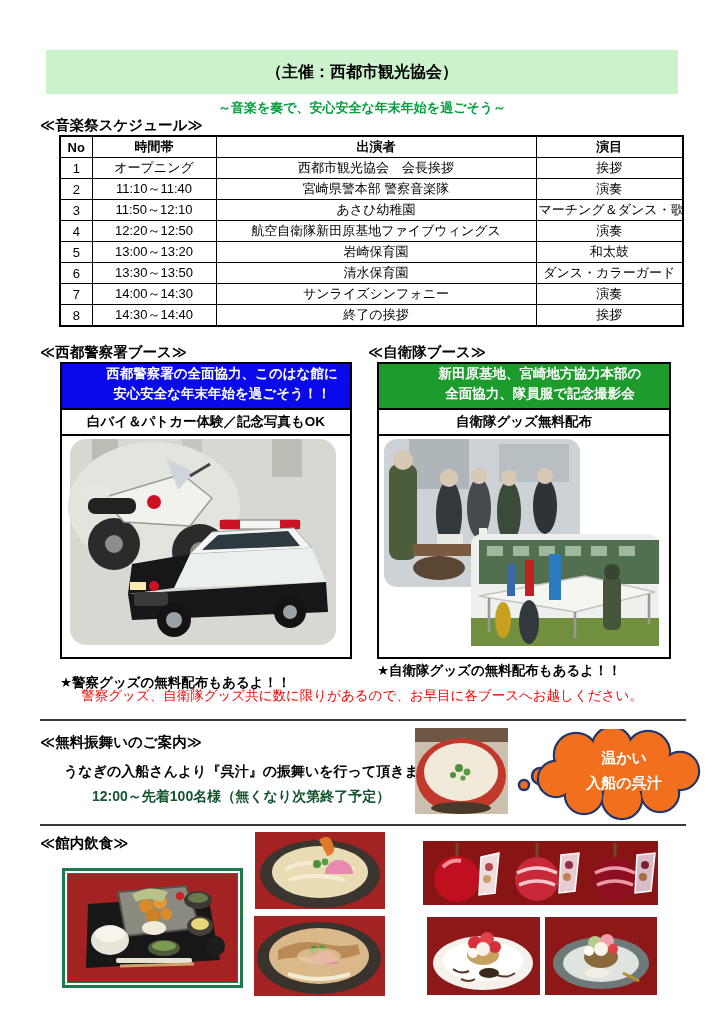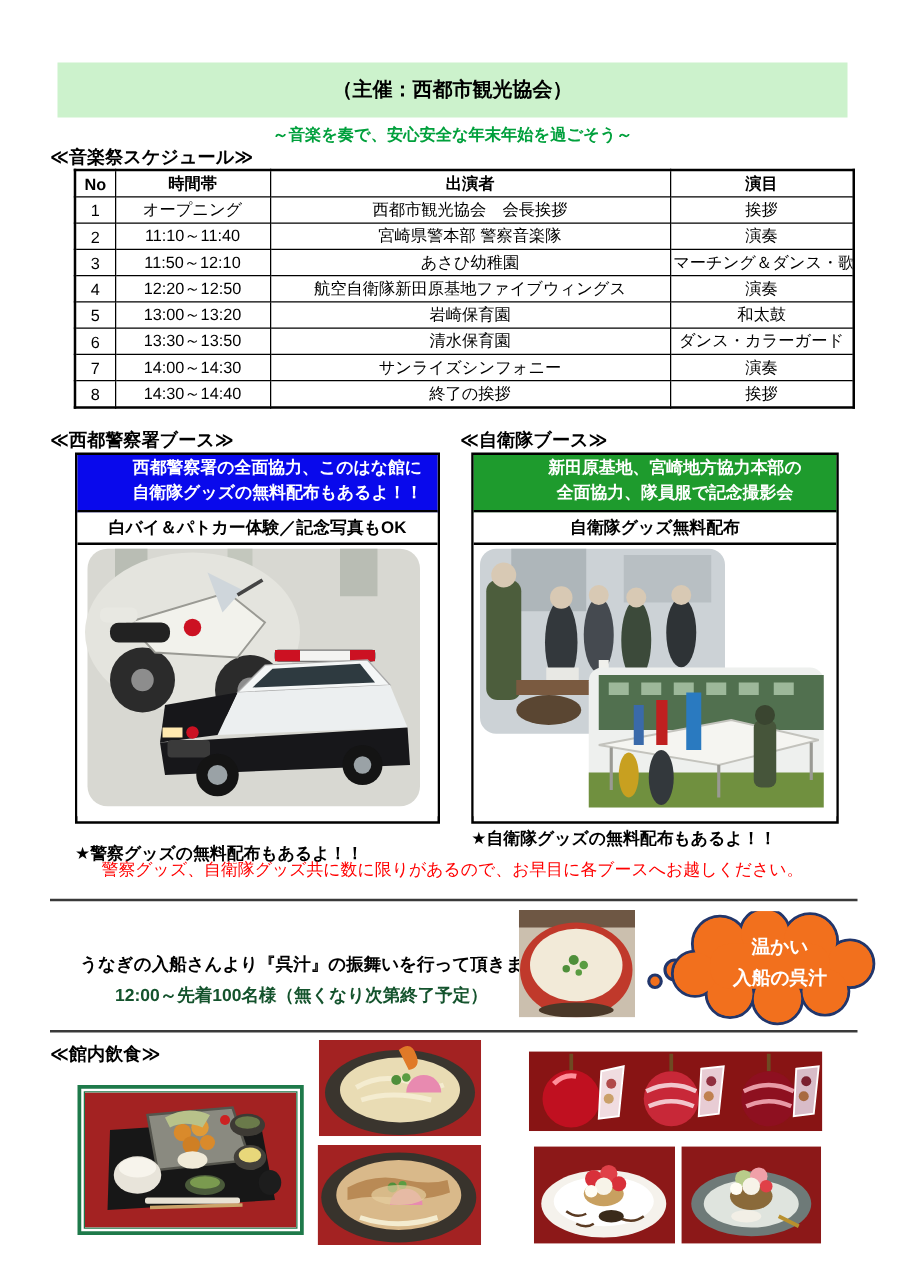--- a/index.html
+++ b/index.html
@@ -145,21 +145,21 @@
     </tr>
   </tbody>
     </table>
 
   <div class="sec-heading" style="left:40px;top:343px;">≪西都警察署ブース≫</div>
   <div class="sec-heading" style="left:368px;top:343px;">≪自衛隊ブース≫</div>
 
   <div class="booth-box police">
     <div class="booth-banner blue">
       <span>西都警察署の全面協力、このはな館に</span>
-      <span>自衛隊グッズの無料配布もあるよ！！</span>
+      <span>安心安全な年末年始を過ごそう！！</span>
     </div>
     <div class="booth-caption">白バイ＆パトカー体験／記念写真もOK</div>
     <div class="booth-photo">
       <svg width="284" height="217" viewBox="0 0 284 217">
         <rect x="0" y="0" width="284" height="217" fill="#ffffff"></rect>
         <rect x="8" y="3" width="266" height="206" rx="16" fill="#d8d8d2"></rect>
         <rect x="30" y="3" width="26" height="40" fill="#b9bdb4"></rect>
         <rect x="120" y="3" width="20" height="34" fill="#c3c7bd"></rect>
         <rect x="210" y="3" width="30" height="38" fill="#b9bdb4"></rect>
 
@@ -253,20 +253,21 @@
       </svg>
     </div>
   </div>
 
   <div class="booth-footnote" style="left:60px;margin-top:12px;">★警察グッズの無料配布もあるよ！！</div>
   <div class="booth-footnote" style="left:377px;">★自衛隊グッズの無料配布もあるよ！！</div>
   <div class="goods-notice">警察グッズ、自衛隊グッズ共に数に限りがあるので、お早目に各ブースへお越しください。</div>
 
   <div class="divider" style="top:719px;"></div>
 
+  <div class="sec-heading" style="left:40px;top:733px;">≪無料振舞いのご案内≫</div>
   <div class="free-line1">うなぎの入船さんより『呉汁』の振舞いを行って頂きます。</div>
   <div class="free-line2">12:00～先着100名様（無くなり次第終了予定）</div>
 
   <div class="photo soup-photo">
     <svg width="93" height="86" viewBox="0 0 93 86">
       <rect x="0" y="0" width="93" height="86" fill="#cbbfae"></rect>
       <rect x="0" y="0" width="93" height="14" fill="#6e5744"></rect>
       <ellipse cx="46" cy="48" rx="45" ry="38" fill="#c0392b"></ellipse>
       <ellipse cx="46" cy="44" rx="37" ry="29" fill="#f2ead8"></ellipse>
       <circle cx="44" cy="40" r="4" fill="#4f8f3a"></circle>

